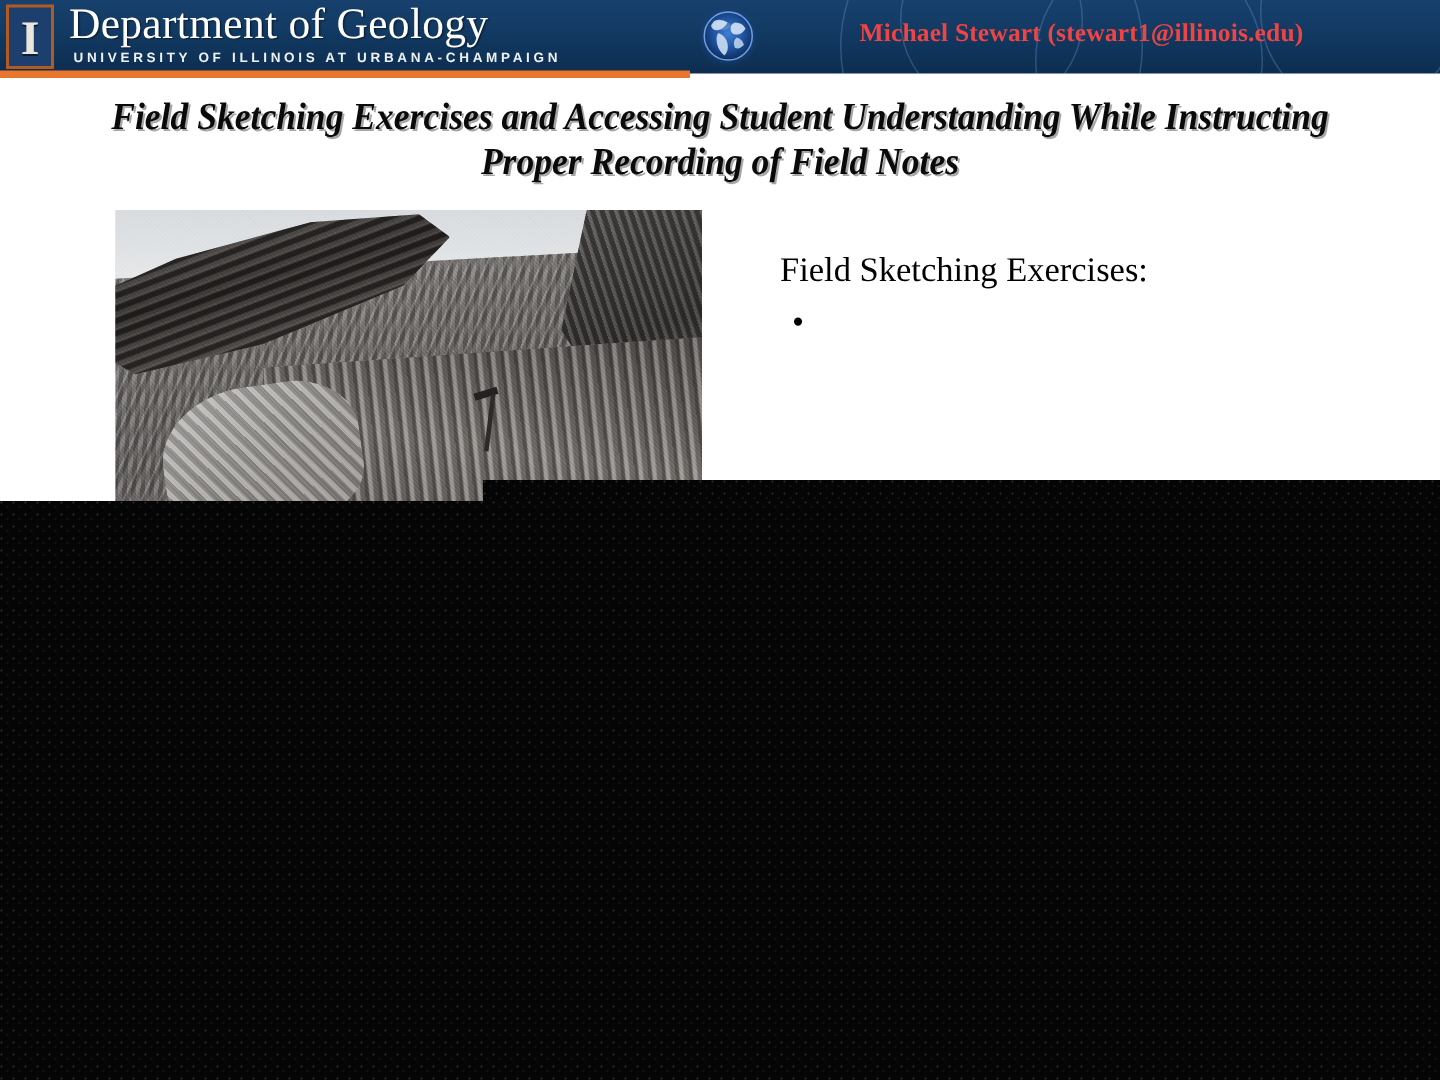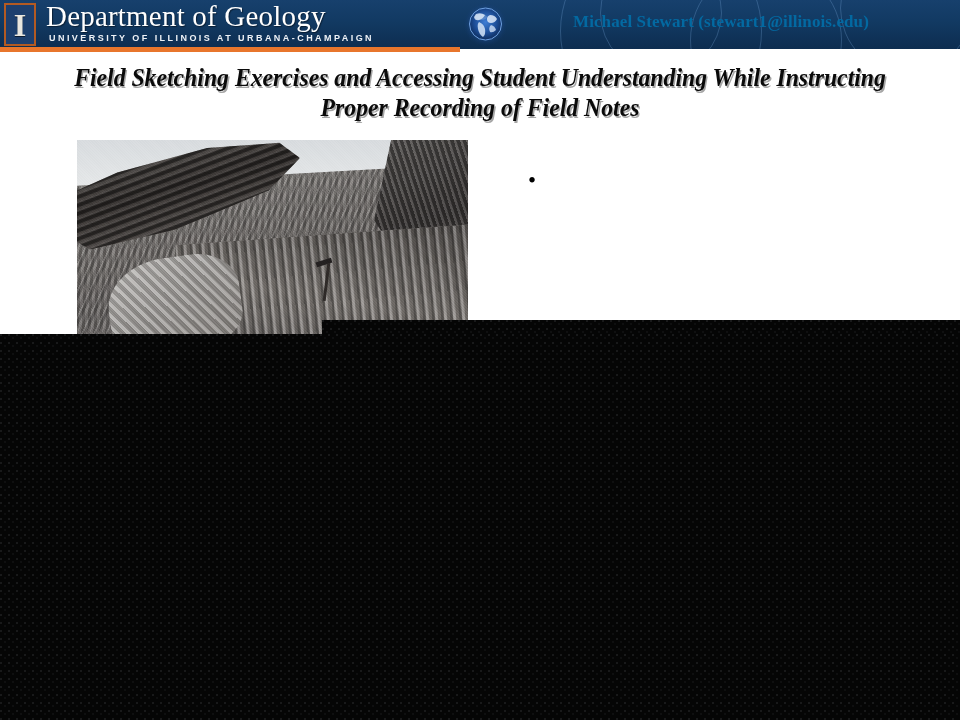--- a/index.html
+++ b/index.html
@@ -114,21 +114,21 @@
   #globe-icon {
     position: absolute;
     left: 463px; top: 2px;
     width: 45px; height: 45px;
   }
 
   
   #presenter {
     position: absolute;
     left: 573px; top: 12px;
-    color: #0369a1;
+    color: #ef4444;
     font-family: "Liberation Serif", serif;
     font-weight: 700;
     font-size: 17px;
     line-height: 20px;
     white-space: nowrap;
     letter-spacing: .1px;
   }
 
   
   #slide-title {
@@ -341,20 +341,21 @@
     <div class="slab"></div>
     <div class="crag"></div>
     <div class="fgridge"></div>
     <div class="boulder"></div>
     <div class="hammer-head"></div>
     <div class="hammer-handle"></div>
     <div class="grain"></div>
   </div>
 
   <div id="body-text">
+    <p id="lead-line">Field Sketching Exercises:</p>
     <ul id="bullet-list">
       <li>
         <span class="dot">•</span>
       </li>
     </ul>
   </div>
 
   <div class="black-panel" id="black-panel-right"></div>
   <div class="black-panel" id="black-panel-full"></div>
 

